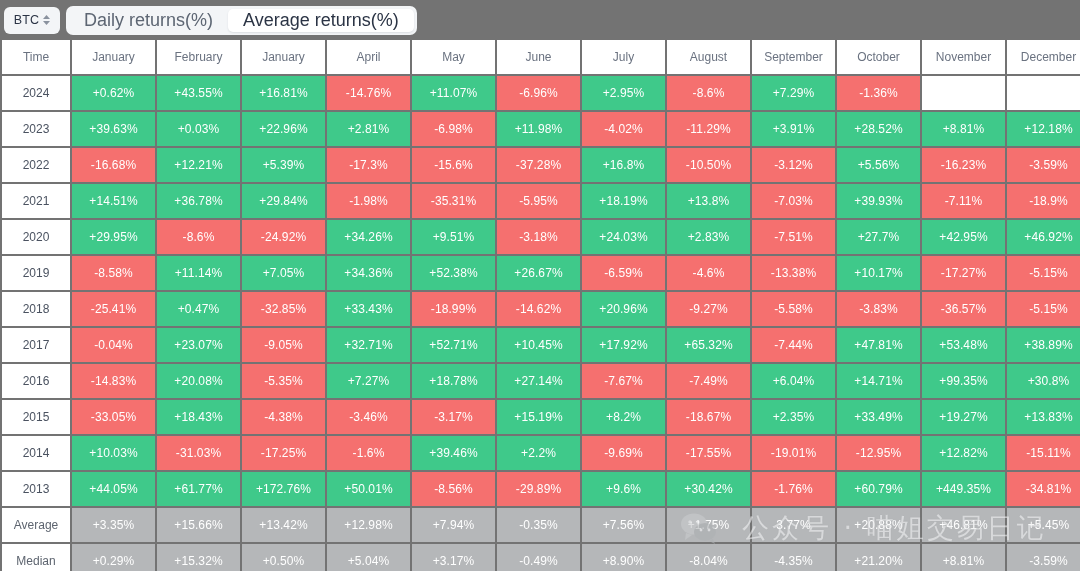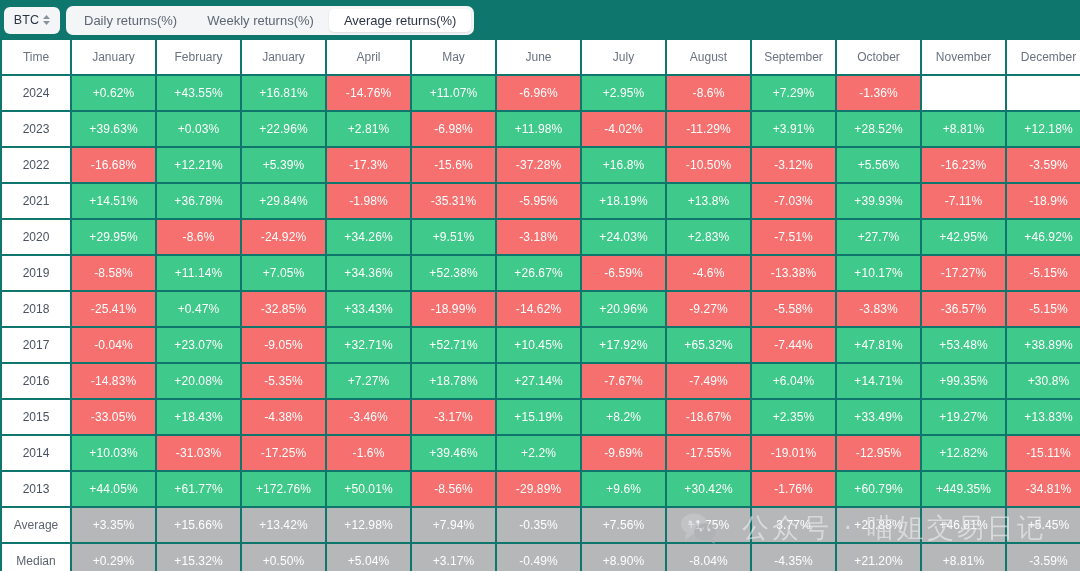--- a/index.html
+++ b/index.html
@@ -7,21 +7,21 @@
     width: 1080px;
     height: 571px;
     background: #ffffff;
     font-family: "Liberation Sans", sans-serif;
     overflow: hidden;
   }
   #app {
     position: relative;
     width: 1080px;
     height: 571px;
-    background: #0f766e;
+    background: #737373;
   }
 
   
   .topbar {
     display: flex;
     align-items: center;
     height: 38px;
     padding: 6px 0 4px 4px;
     gap: 6px;
   }
@@ -59,21 +59,21 @@
     padding: 3px;
     gap: 0px;
   }
   .tab {
     display: flex;
     align-items: center;
     justify-content: center;
     height: 23px;
     padding: 0 15px;
     border-radius: 5px;
-    font-size: 13px;
+    font-size: 18px;
     color: #5d6673;
     cursor: pointer;
     white-space: nowrap;
     user-select: none;
   }
   .tab.active {
     background: #ffffff;
     color: #2b3445;
     box-shadow: 0 1px 2px rgba(20,30,50,.10);
   }
@@ -160,21 +160,20 @@
             <path d="M3.5 0 L7 4 L0 4 Z" fill="#8a929e"></path>
           </svg>
         <svg width="7" height="4" viewBox="0 0 7 4">
             <path d="M3.5 4 L0 0 L7 0 Z" fill="#8a929e"></path>
           </svg>
       </span>
     </div>
 
     <div class="tabs">
       <div class="tab">Daily returns(%)</div>
-      <div class="tab">Weekly returns(%)</div>
       <div class="tab active">Average returns(%)</div>
     </div>
 
   </div>
 
   <div class="table-wrap">
     <table class="returns">
       <colgroup id="colgroup">
           <col class="c-time">
           <col class="c-mon">

